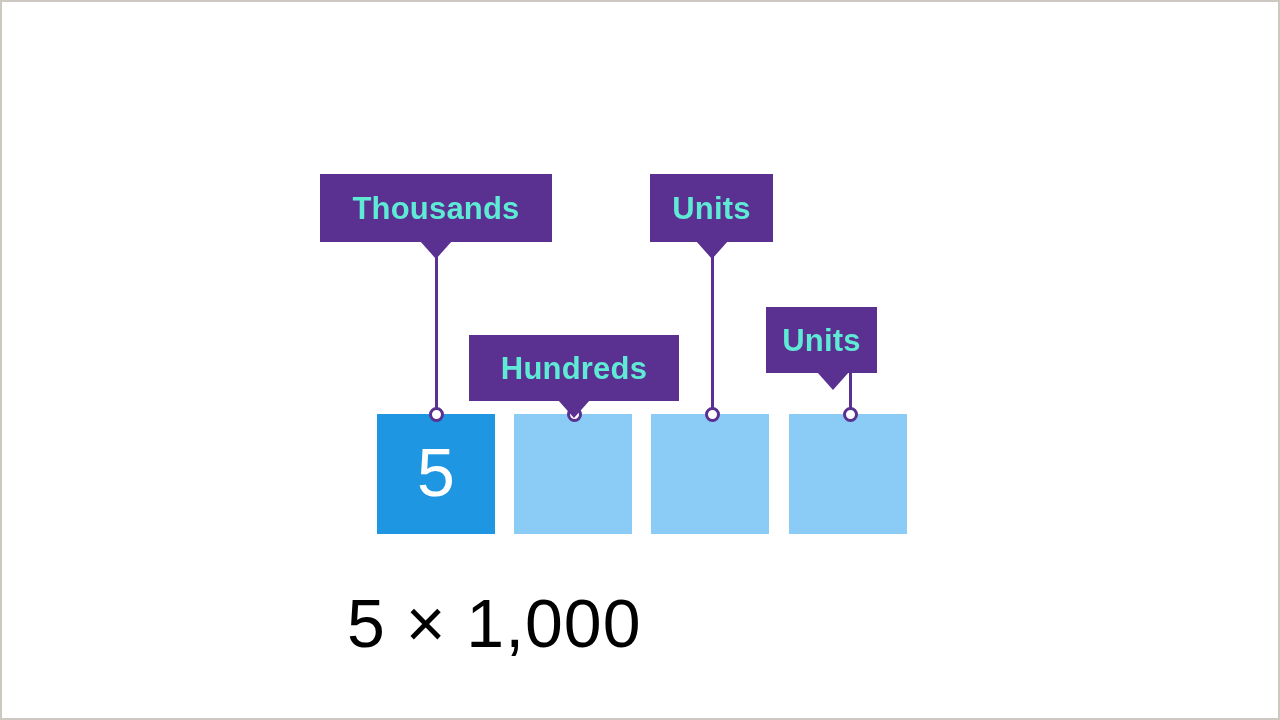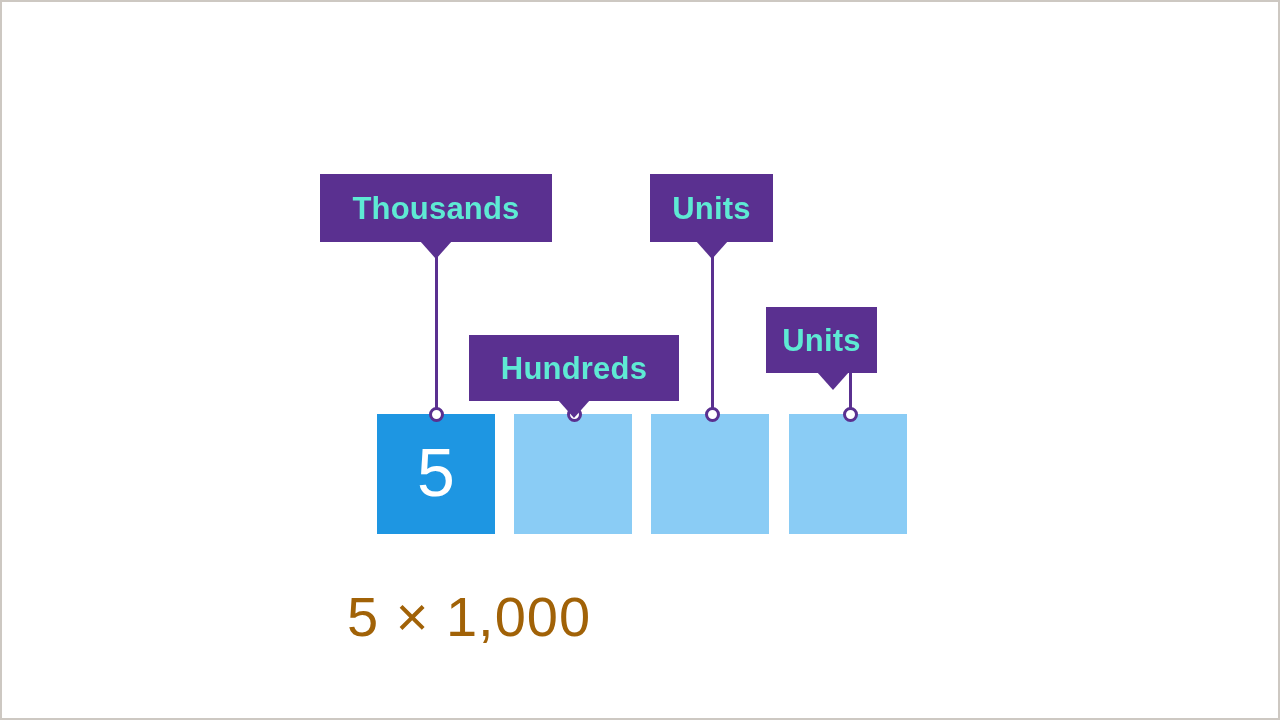--- a/index.html
+++ b/index.html
@@ -83,23 +83,23 @@
     font-weight: 300;
     line-height: 1;
     transform: translateY(-2px);
   }
 
   
   #equation {
     position: absolute;
     left: 345px;
     top: 582px;
-    font-size: 56px;
+    font-size: 68px;
     font-weight: 300;
-    color: #a16207;
+    color: #000000;
     letter-spacing: 1px;
     white-space: nowrap;
   }
 </style>
 </head>
 <body>
 
 <div id="canvas">
 
   <div class="stem" style="left: 433px; top: 240px; height: 172px;"></div>

